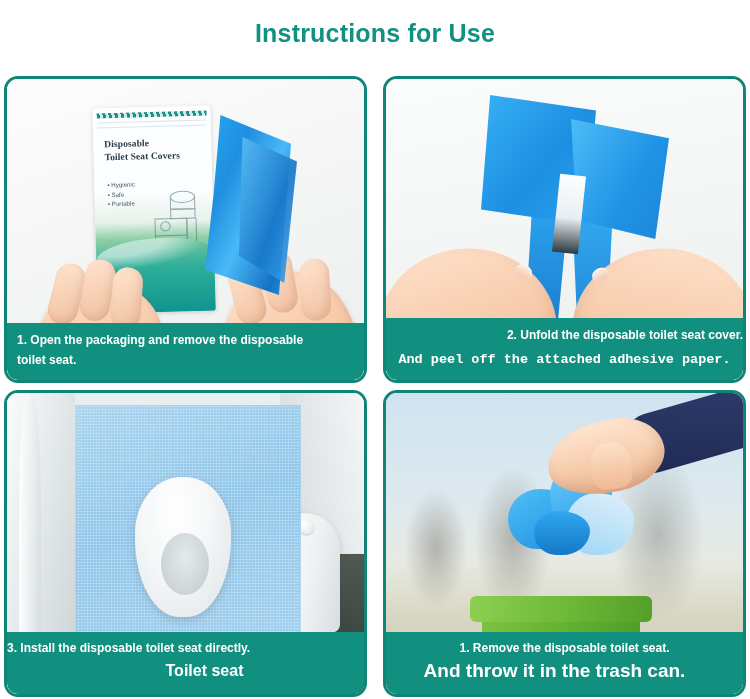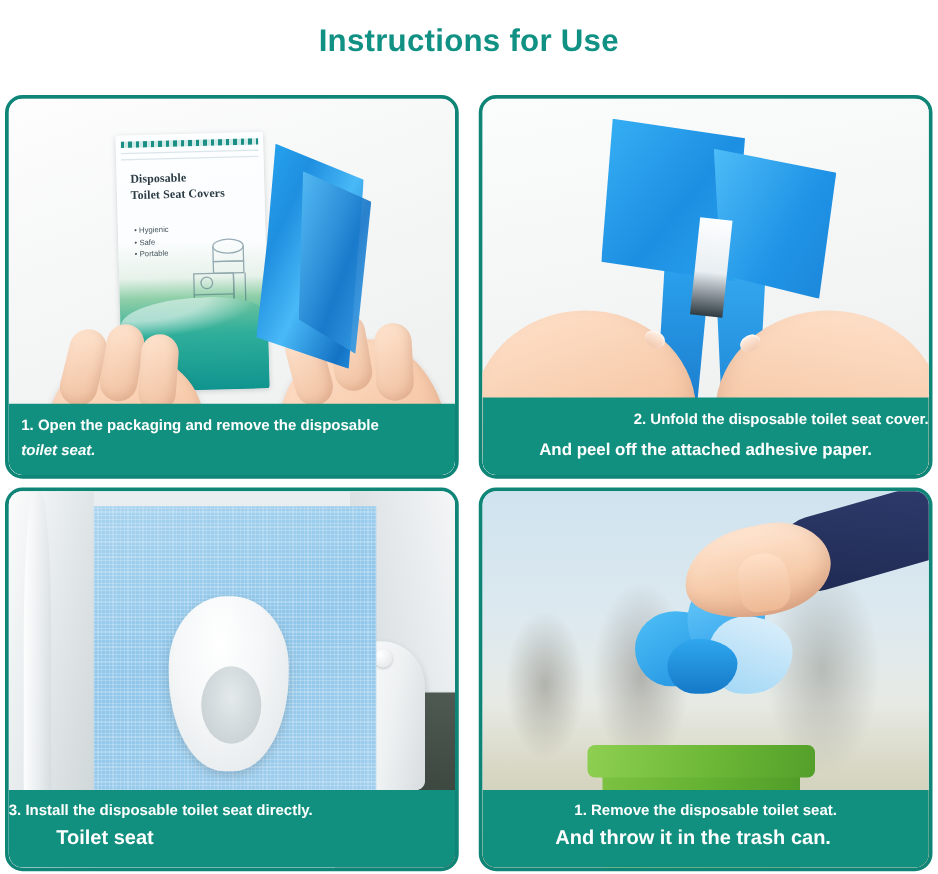--- a/index.html
+++ b/index.html
@@ -77,30 +77,30 @@
   .caption.xtall { height: 62px; }
 
   .cap-line {
     font-weight: bold;
     font-size: 12px;
     line-height: 19px;
     color: #ffffff;
   }
 
   .cap-line.l1-a { padding: 8px 8px 0 10px; }
-  .cap-line.l1-b { padding: 1px 8px 0 10px; font-style: italic; }
+  .cap-line.l1-b { padding: 1px 8px 0 10px; }
 
   .cap-line.c2-a { padding: 8px 0 0 0; text-align: right; }
-  .cap-line.c2-b { padding: 5px 0 0 0; text-align: center; font-size: 13.5px; font-weight: bold; }
+  .cap-line.c2-b { padding: 5px 0 0 0; text-align: center; font-size: 13.5px; font-weight: bold; font-family: Liberation Mono, monospace; }
 
   .cap-line.c3-a { padding: 7px 0 0 0; }
-  .cap-line.c3-b { padding: 3px 0 0 38px; text-align: left; font-size: 16px; }
+  .cap-line.c3-b { padding: 3px 0 0 38px; text-align: center; font-size: 16px; }
 
   .cap-line.c4-a { padding: 7px 0 0 0; text-align: center; }
-  .cap-line.c4-b { padding: 3px 20px 0 0; text-align: center; font-size: 16px; }
+  .cap-line.c4-b { padding: 3px 20px 0 0; text-align: center; font-size: 19px; }
 
   
   .p1-bg {
     position: absolute; inset: 0;
     background: linear-gradient(160deg,#fdfdfd 0%, #f3f4f4 55%, #eceeed 100%);
   }
   .p1-pack {
     position: absolute;
     left: 88px; top: 28px;
     width: 118px; height: 205px;

